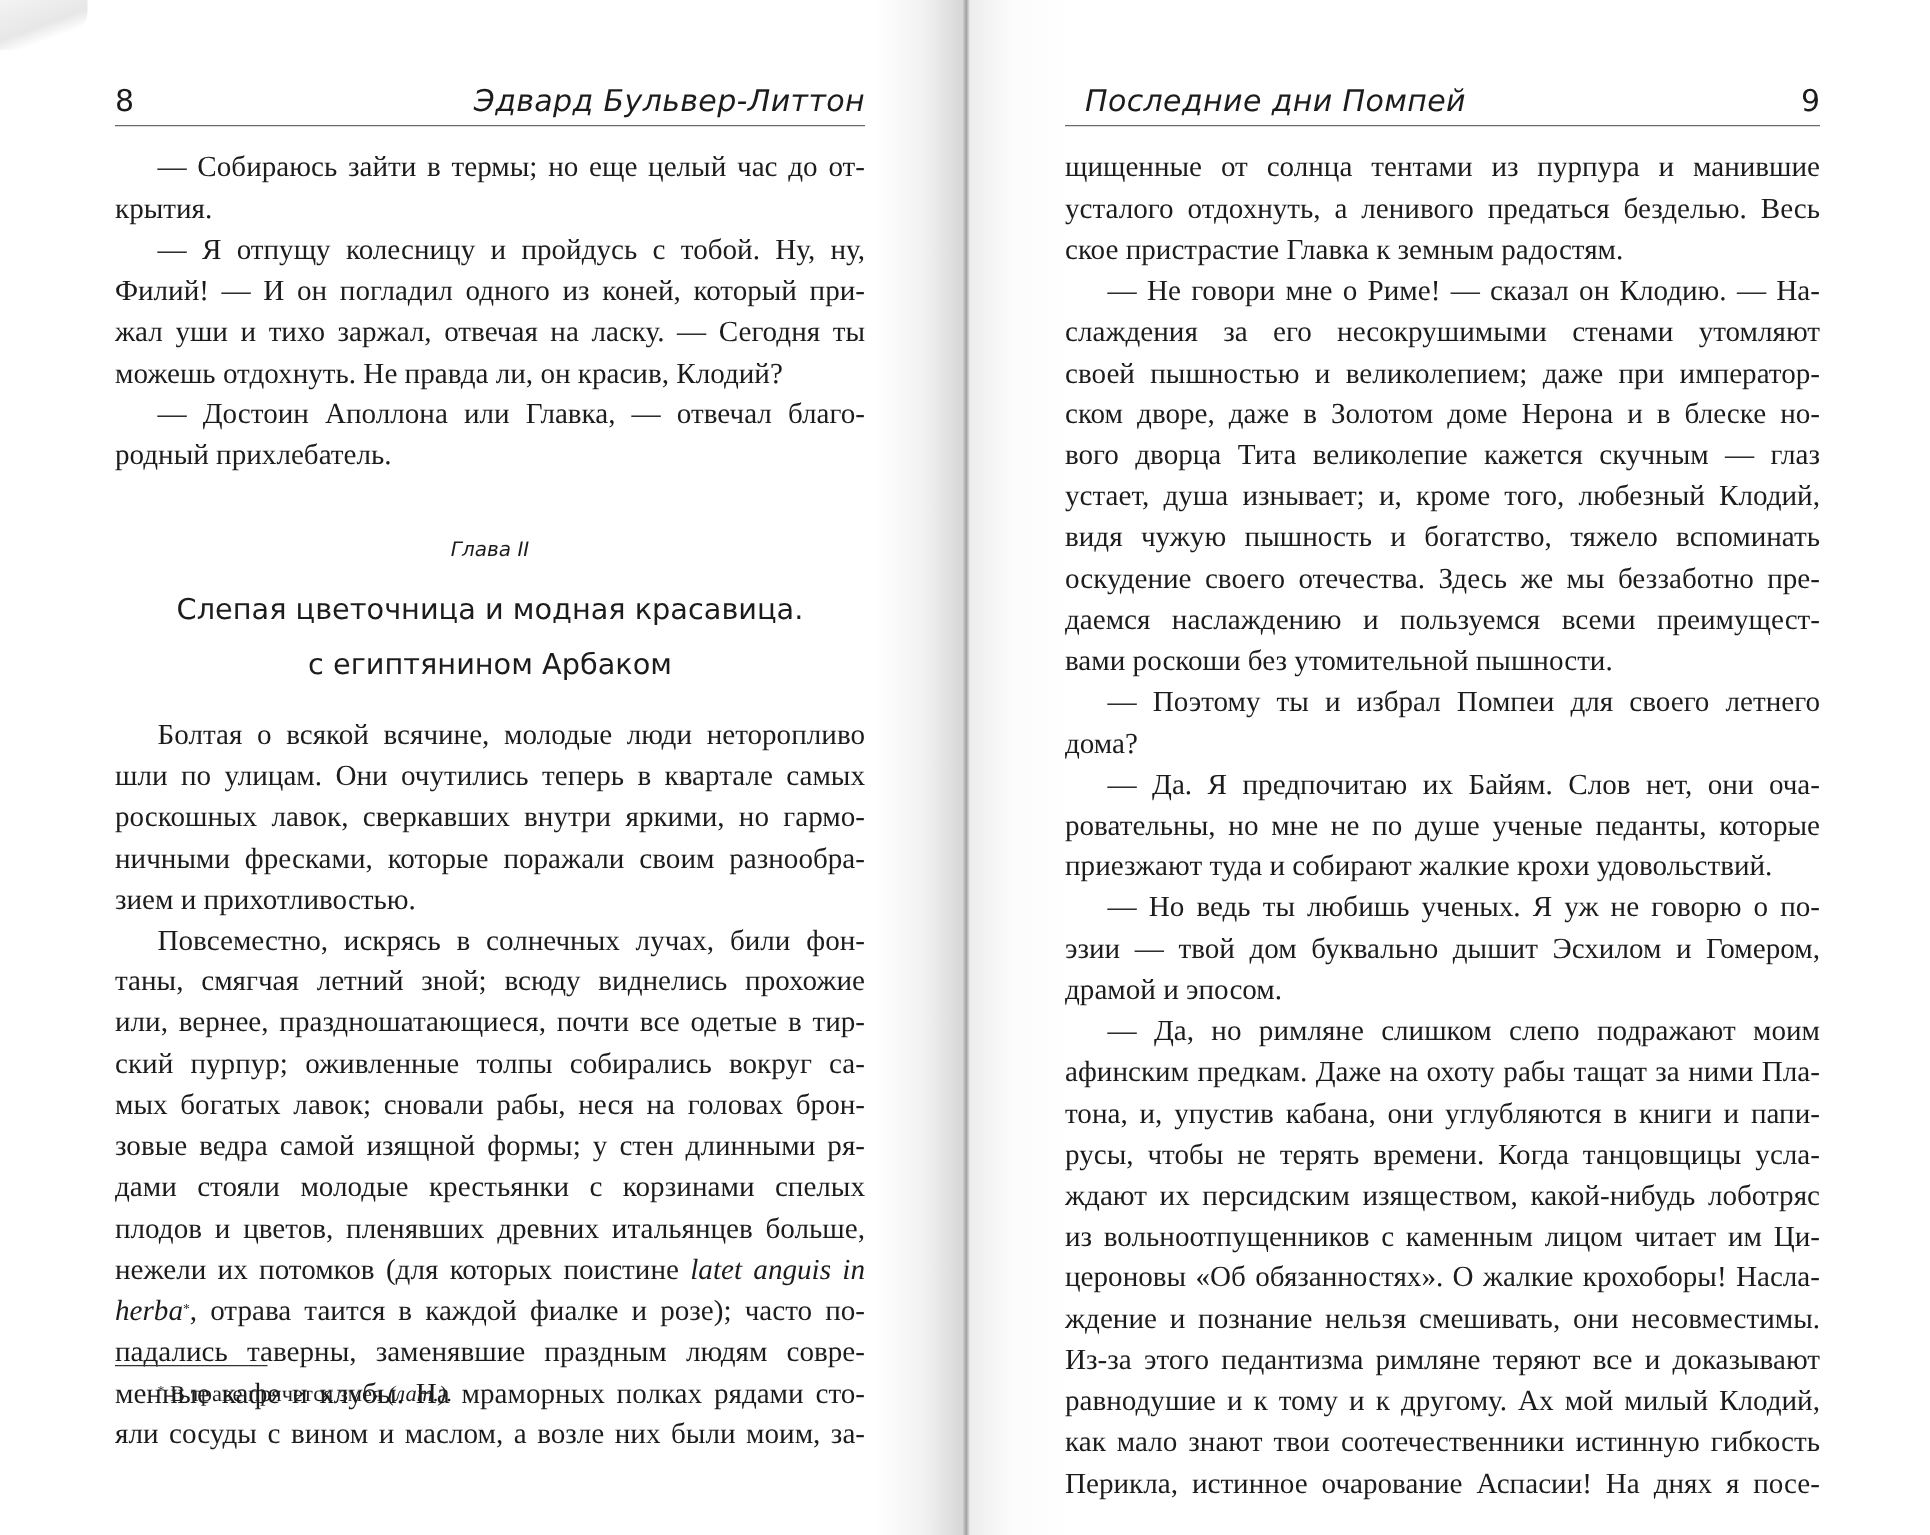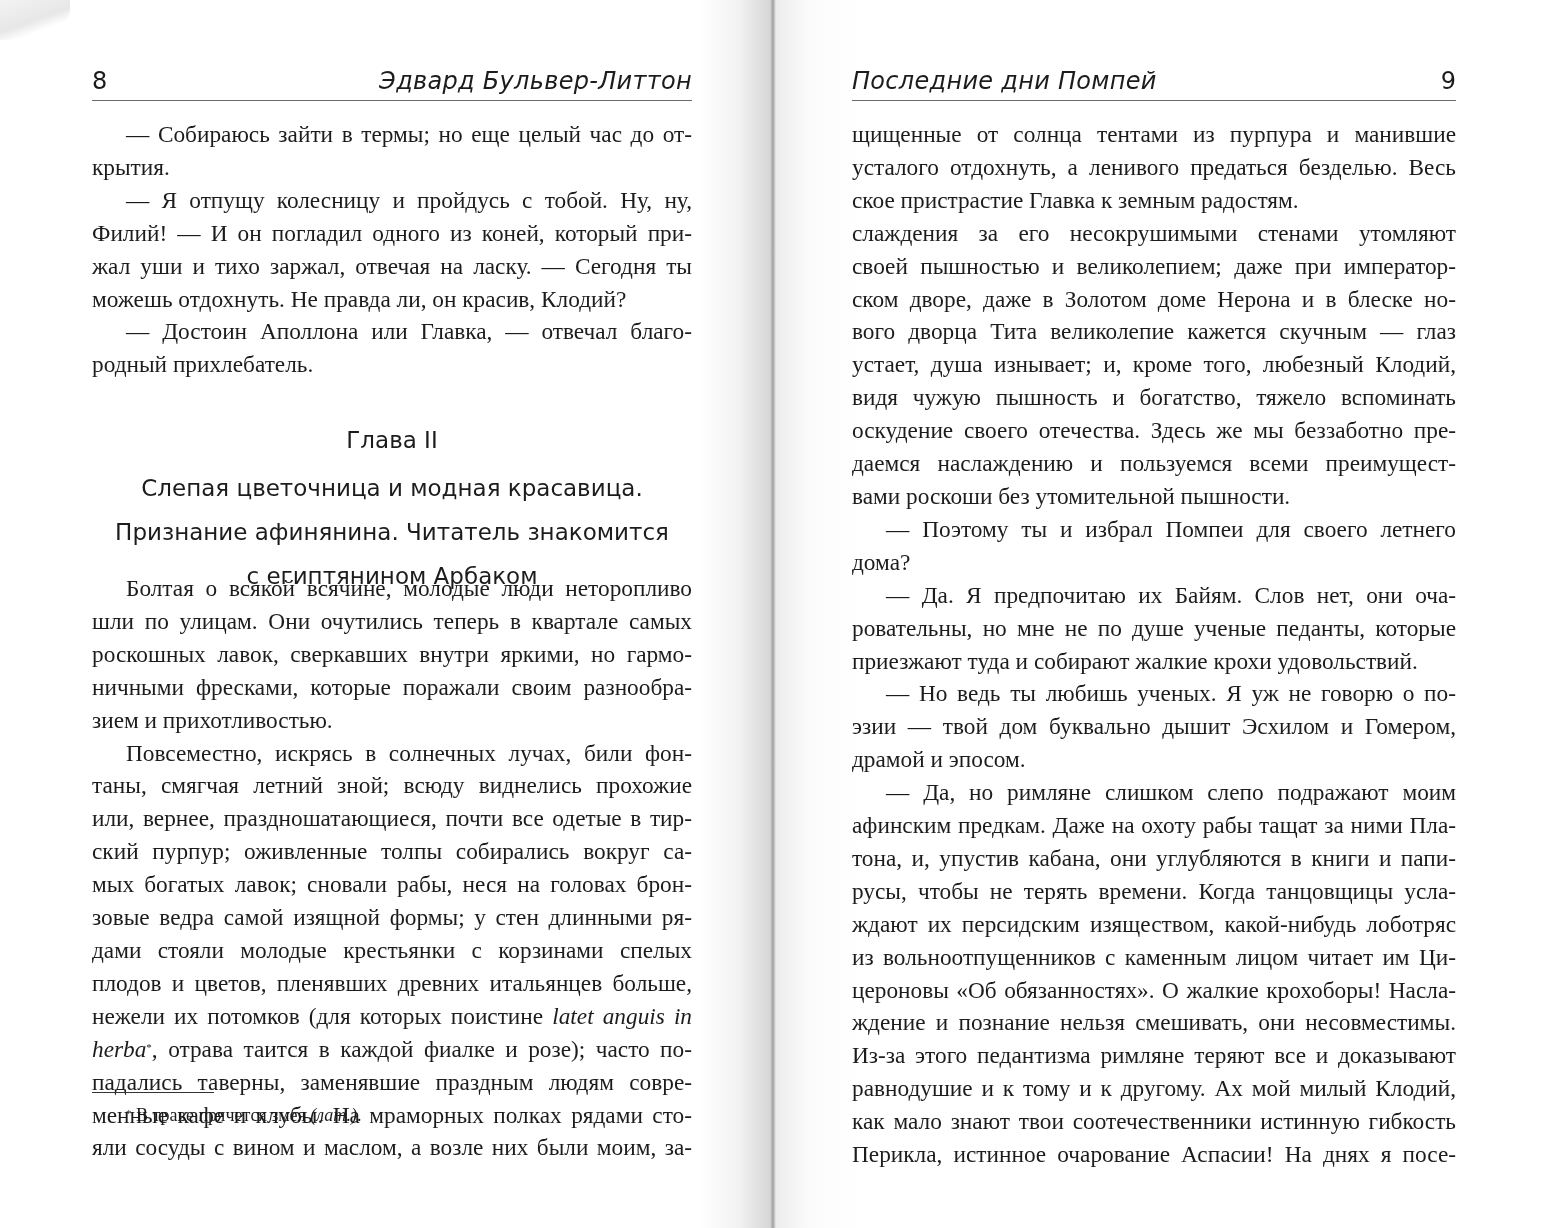--- a/index.html
+++ b/index.html
@@ -36,39 +36,39 @@
     position: absolute; top: 62px; left: 0; right: 0; height: 38px;
     border-bottom: 1.5px solid #6a6a6a;
     font-family: "DejaVu Sans", "Liberation Sans", sans-serif;
     font-size: 24px; line-height: 38px;
   }
   .running-head .num { position: absolute; top: 0; font-style: normal; }
   .running-head .title { position: absolute; top: 0; font-style: italic; letter-spacing: 0.3px; }
   .left .running-head .num { left: 0; }
   .left .running-head .title { right: 0; }
   .right .running-head .num { right: 0; }
-  .right .running-head .title { left: 0; }
+  .right .running-head .title { left: 16px; }
 
   .body-text {
     position: absolute; left: 0; right: 0;
     font-size: 23.3px; line-height: 32.9px;
     text-align: justify;
   }
   .left .body-text.top { top: 118px; }
   .left .body-text.bottom { top: 572px; }
   .right .body-text { top: 118px; }
   .line { display: block; text-align: justify; text-align-last: justify; white-space: nowrap; }
   .line.last { text-align-last: left; }
   .line.indent { padding-left: 34px; }
 
   .chapter {
     position: absolute; top: 420px; left: 0; right: 0; text-align: center;
     font-family: "DejaVu Sans", "Liberation Sans", sans-serif;
   }
-  .chapter .label { font-size: 23px; line-height: 40px; margin-bottom: 6px; }
+  .chapter .label { font-size: 16px; font-style: italic; line-height: 40px; margin-bottom: 6px; }
   .chapter .heading { font-size: 23px; line-height: 32px; }
   .chapter .heading span { display: block; margin-top: 12px; }
 
   em { font-style: italic; }
   sup { font-size: 11px; vertical-align: top; position: relative; top: -2px; }
 
   .footnote-rule {
     position: absolute; top: 1092px; left: 0; width: 122px; border-top: 1.5px solid #333;
   }
   .footnote {
@@ -95,21 +95,20 @@
         <span class="line"><span>жал уши и тихо заржал, отвечая на ласку. — Сегодня ты</span></span>
         <span class="line last"><span>можешь отдохнуть. Не правда ли, он красив, Клодий?</span></span>
         <span class="line indent"><span>— Достоин Аполлона или Главка, — отвечал благо-</span></span>
         <span class="line last"><span>родный прихлебатель.</span></span>
       </div>
 
     <div class="chapter">
       <div class="label">Глава II</div>
       <div class="heading">
         <span>Слепая цветочница и модная красавица.</span>
-        <span>Признание афинянина. Читатель знакомится</span>
         <span>с египтянином Арбаком</span>
       </div>
     </div>
 
     <div class="body-text bottom" id="left-bottom">
         <span class="line indent"><span>Болтая о всякой всячине, молодые люди неторопливо</span></span>
         <span class="line"><span>шли по улицам. Они очутились теперь в квартале самых</span></span>
         <span class="line"><span>роскошных лавок, сверкавших внутри яркими, но гармо-</span></span>
         <span class="line"><span>ничными фресками, которые поражали своим разнообра-</span></span>
         <span class="line last"><span>зием и прихотливостью.</span></span>
@@ -136,20 +135,21 @@
 
   <div class="page right">
     <div class="running-head">
       <span class="title">Последние дни Помпей</span>
       <span class="num">9</span>
     </div>
     <div class="body-text" id="right-body">
         <span class="line"><span>щищенные от солнца тентами из пурпура и манившие</span></span>
         <span class="line"><span>усталого отдохнуть, а ленивого предаться безделью. Весь</span></span>
         <span class="line last"><span>ское пристрастие Главка к земным радостям.</span></span>
+        <span class="line indent"><span>— Не говори мне о Риме! — сказал он Клодию. — На-</span></span>
         <span class="line"><span>слаждения за его несокрушимыми стенами утомляют</span></span>
         <span class="line"><span>своей пышностью и великолепием; даже при император-</span></span>
         <span class="line"><span>ском дворе, даже в Золотом доме Нерона и в блеске но-</span></span>
         <span class="line"><span>вого дворца Тита великолепие кажется скучным — глаз</span></span>
         <span class="line"><span>устает, душа изнывает; и, кроме того, любезный Клодий,</span></span>
         <span class="line"><span>видя чужую пышность и богатство, тяжело вспоминать</span></span>
         <span class="line"><span>оскудение своего отечества. Здесь же мы беззаботно пре-</span></span>
         <span class="line"><span>даемся наслаждению и пользуемся всеми преимущест-</span></span>
         <span class="line last"><span>вами роскоши без утомительной пышности.</span></span>
         <span class="line indent"><span>— Поэтому ты и избрал Помпеи для своего летнего</span></span>

